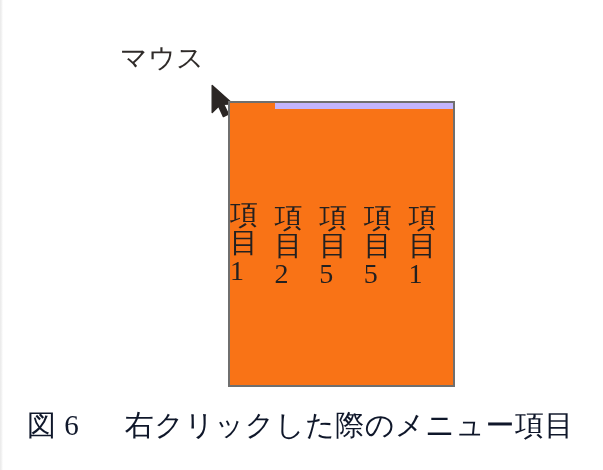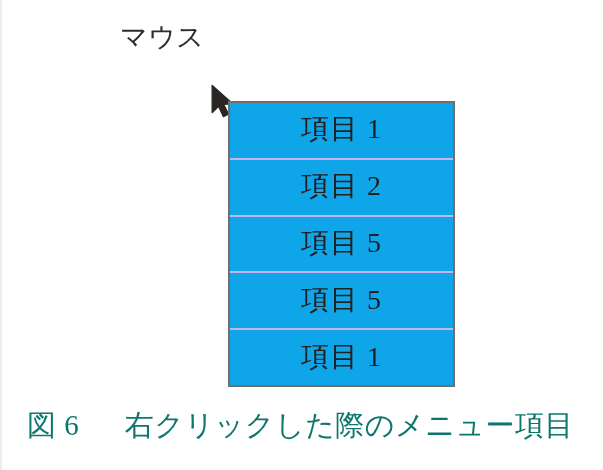--- a/index.html
+++ b/index.html
@@ -35,69 +35,70 @@
     left: 120px;
     top: 22px;
     color: #2f2b29;
     font-size: 27px;
     line-height: 31px;
     letter-spacing: 0.5px;
     white-space: nowrap;
   }
   #cursor-annotation .ann-line {
     display: block;
+    margin-top: 21px;
   }
 
   
   #mouse-cursor {
     position: absolute;
     left: 205px;
     top: 82px;
     width: 36px;
     height: 40px;
   }
 
   
   #context-menu {
     position: absolute;
     left: 228px;
     top: 101px;
     width: 227px;
     height: 286px;
     box-sizing: border-box;
     border: 2px solid #6f6f6f;
-    background: #0ea5e9;
+    background: #f97316;
     display: flex;
-    flex-direction: column;
+    flex-direction: row;
   }
 
   .menu-item {
     flex: 1 1 0;
     box-sizing: border-box;
-    border-top: 2px solid #c4b5fd;
+    border-top: 6px solid #c4b5fd;
     display: flex;
     align-items: center;
     justify-content: center;
     color: #232020;
     font-size: 28px;
     letter-spacing: 1px;
     line-height: 1;
     padding-bottom: 2px;
   }
   .menu-item:first-child {
     border-top: none;
   }
 
   
   #figure-caption {
     position: absolute;
     left: 27px;
     top: 407px;
     width: 556px;
-    color: #0f766e;
+    color: #0f172a;
     font-size: 29px;
     line-height: 36px;
     letter-spacing: 0.5px;
     white-space: nowrap;
   }
   #figure-caption .caption-gap {
     display: inline-block;
     width: 30px;
   }
 </style>

